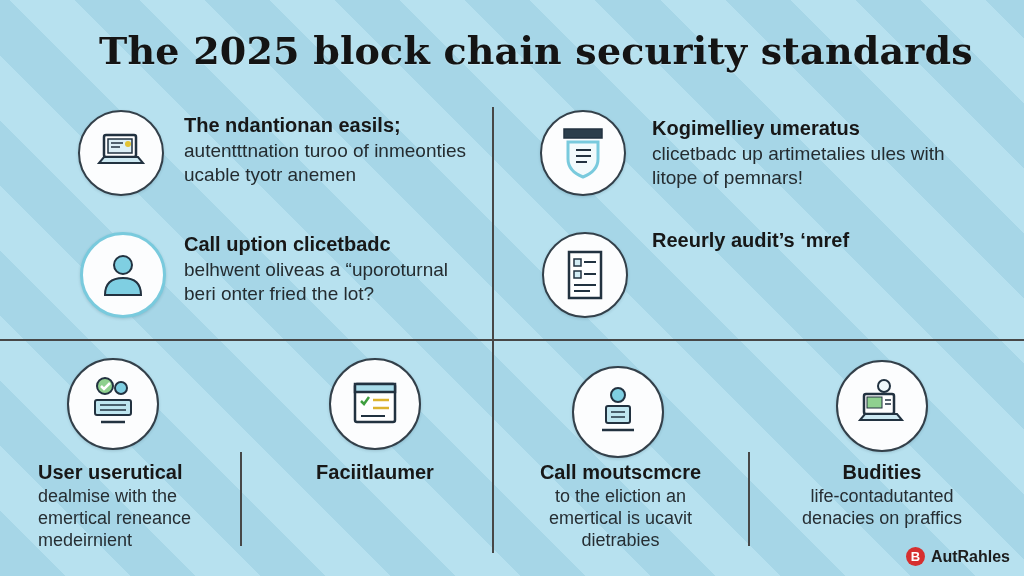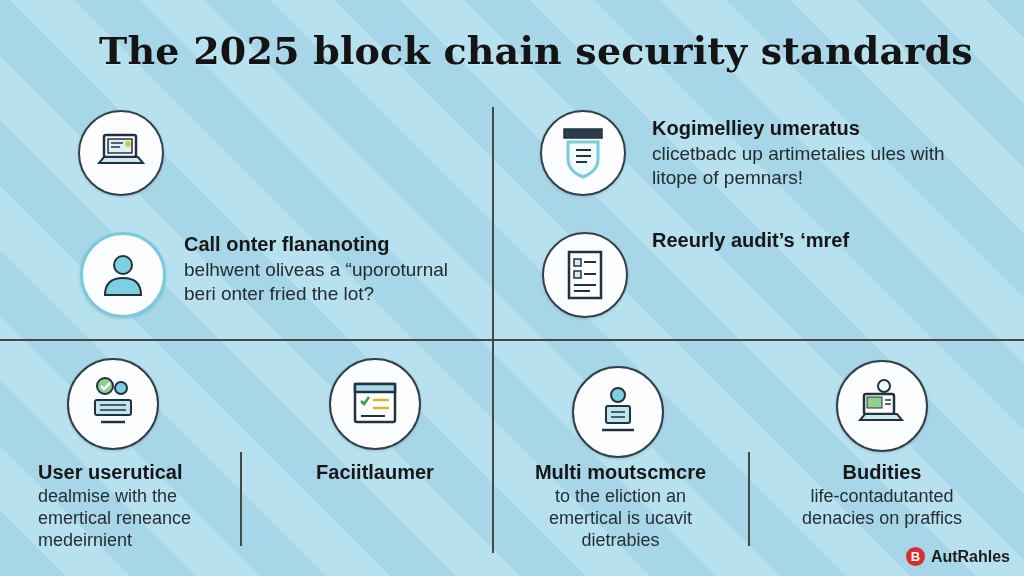--- a/index.html
+++ b/index.html
@@ -99,20 +99,24 @@
   <div class="icon-circle q1-icon">
     <svg viewBox="0 0 64 64">
       <rect x="15" y="14" width="32" height="22" rx="2" fill="#ffffff" stroke="#223240" stroke-width="2.5"></rect>
       <rect x="19" y="18" width="24" height="14" fill="#ddf0f7" stroke="#223240" stroke-width="1.5"></rect>
       <line x1="22" y1="22" x2="34" y2="22" stroke="#223240" stroke-width="1.5"></line>
       <line x1="22" y1="26" x2="31" y2="26" stroke="#223240" stroke-width="1.5"></line>
       <circle cx="39" cy="23" r="3" fill="#e3c434"></circle>
       <path d="M10 42 L54 42 L49 36 L15 36 Z" fill="#cde9f2" stroke="#223240" stroke-width="2"></path>
     </svg>
   </div>
+  <div class="quad-text q1-text">
+    <div class="q-head">The ndantionan easils;</div>
+    <div class="q-body">autentttnation turoo of inmeonties ucable tyotr anemen</div>
+  </div>
 
   <div class="icon-circle q2-icon">
     <svg viewBox="0 0 64 64">
       <rect x="13" y="8" width="38" height="9" fill="#2c3e4c"></rect>
       <rect x="13" y="8" width="38" height="9" fill="none" stroke="#223240" stroke-width="1.5"></rect>
       <path d="M17 21 L47 21 L47 38 Q47 50 32 56 Q17 50 17 38 Z" fill="#f2fafc" stroke="#79cadd" stroke-width="3"></path>
       <line x1="25" y1="29" x2="40" y2="29" stroke="#223240" stroke-width="2"></line>
       <line x1="25" y1="35" x2="40" y2="35" stroke="#223240" stroke-width="2"></line>
       <line x1="25" y1="41" x2="36" y2="41" stroke="#223240" stroke-width="2"></line>
     </svg>
@@ -122,21 +126,21 @@
     <div class="q-body">clicetbadc up artimetalies ules with litope of pemnars!</div>
   </div>
 
   <div class="icon-circle teal-ring q3-icon">
     <svg viewBox="0 0 64 64">
       <circle cx="32" cy="22" r="9" fill="#7fcfe2" stroke="#223240" stroke-width="2"></circle>
       <path d="M14 52 Q14 35 32 35 Q50 35 50 52 Z" fill="#7fcfe2" stroke="#223240" stroke-width="2"></path>
     </svg>
   </div>
   <div class="quad-text q3-text">
-    <div class="q-head">Call onter flananoting</div>
+    <div class="q-head">Call uption clicetbadc</div>
     <div class="q-body">belhwent oliveas a “uporoturnal beri onter fried the lot?</div>
   </div>
 
   <div class="icon-circle q4-icon">
     <svg viewBox="0 0 64 64">
       <rect x="16" y="9" width="32" height="46" fill="#ffffff" stroke="#223240" stroke-width="2.5"></rect>
       <rect x="21" y="16" width="7" height="7" fill="#d3ecf4" stroke="#223240" stroke-width="1.5"></rect>
       <line x1="31" y1="19" x2="43" y2="19" stroke="#223240" stroke-width="2"></line>
       <rect x="21" y="28" width="7" height="7" fill="#d3ecf4" stroke="#223240" stroke-width="1.5"></rect>
       <line x1="31" y1="31" x2="43" y2="31" stroke="#223240" stroke-width="2"></line>
@@ -181,21 +185,21 @@
   <div class="icon-circle b-icon b3-icon">
     <svg viewBox="0 0 64 64">
       <circle cx="32" cy="15" r="7" fill="#7fcfe2" stroke="#223240" stroke-width="2"></circle>
       <rect x="20" y="26" width="24" height="17" rx="2" fill="#bfe6f0" stroke="#223240" stroke-width="2"></rect>
       <line x1="25" y1="32" x2="39" y2="32" stroke="#223240" stroke-width="1.5"></line>
       <line x1="25" y1="37" x2="39" y2="37" stroke="#223240" stroke-width="1.5"></line>
       <line x1="16" y1="50" x2="48" y2="50" stroke="#223240" stroke-width="2.5"></line>
     </svg>
   </div>
   <div class="b-text b3-text">
-    <div class="b-head">Multi moutscmcre</div>
+    <div class="b-head">Call moutscmcre</div>
     <div class="b-body">to the eliction an emertical is ucavit dietrabies</div>
   </div>
 
   <div class="icon-circle b-icon b4-icon">
     <svg viewBox="0 0 64 64">
       <circle cx="34" cy="12" r="6" fill="#eef8fb" stroke="#223240" stroke-width="2"></circle>
       <rect x="14" y="20" width="30" height="20" rx="2" fill="#ffffff" stroke="#223240" stroke-width="2.5"></rect>
       <rect x="17" y="23" width="15" height="11" fill="#8fd08f" stroke="#223240" stroke-width="1"></rect>
       <line x1="35" y1="26" x2="41" y2="26" stroke="#223240" stroke-width="1.5"></line>
       <line x1="35" y1="30" x2="41" y2="30" stroke="#223240" stroke-width="1.5"></line>

